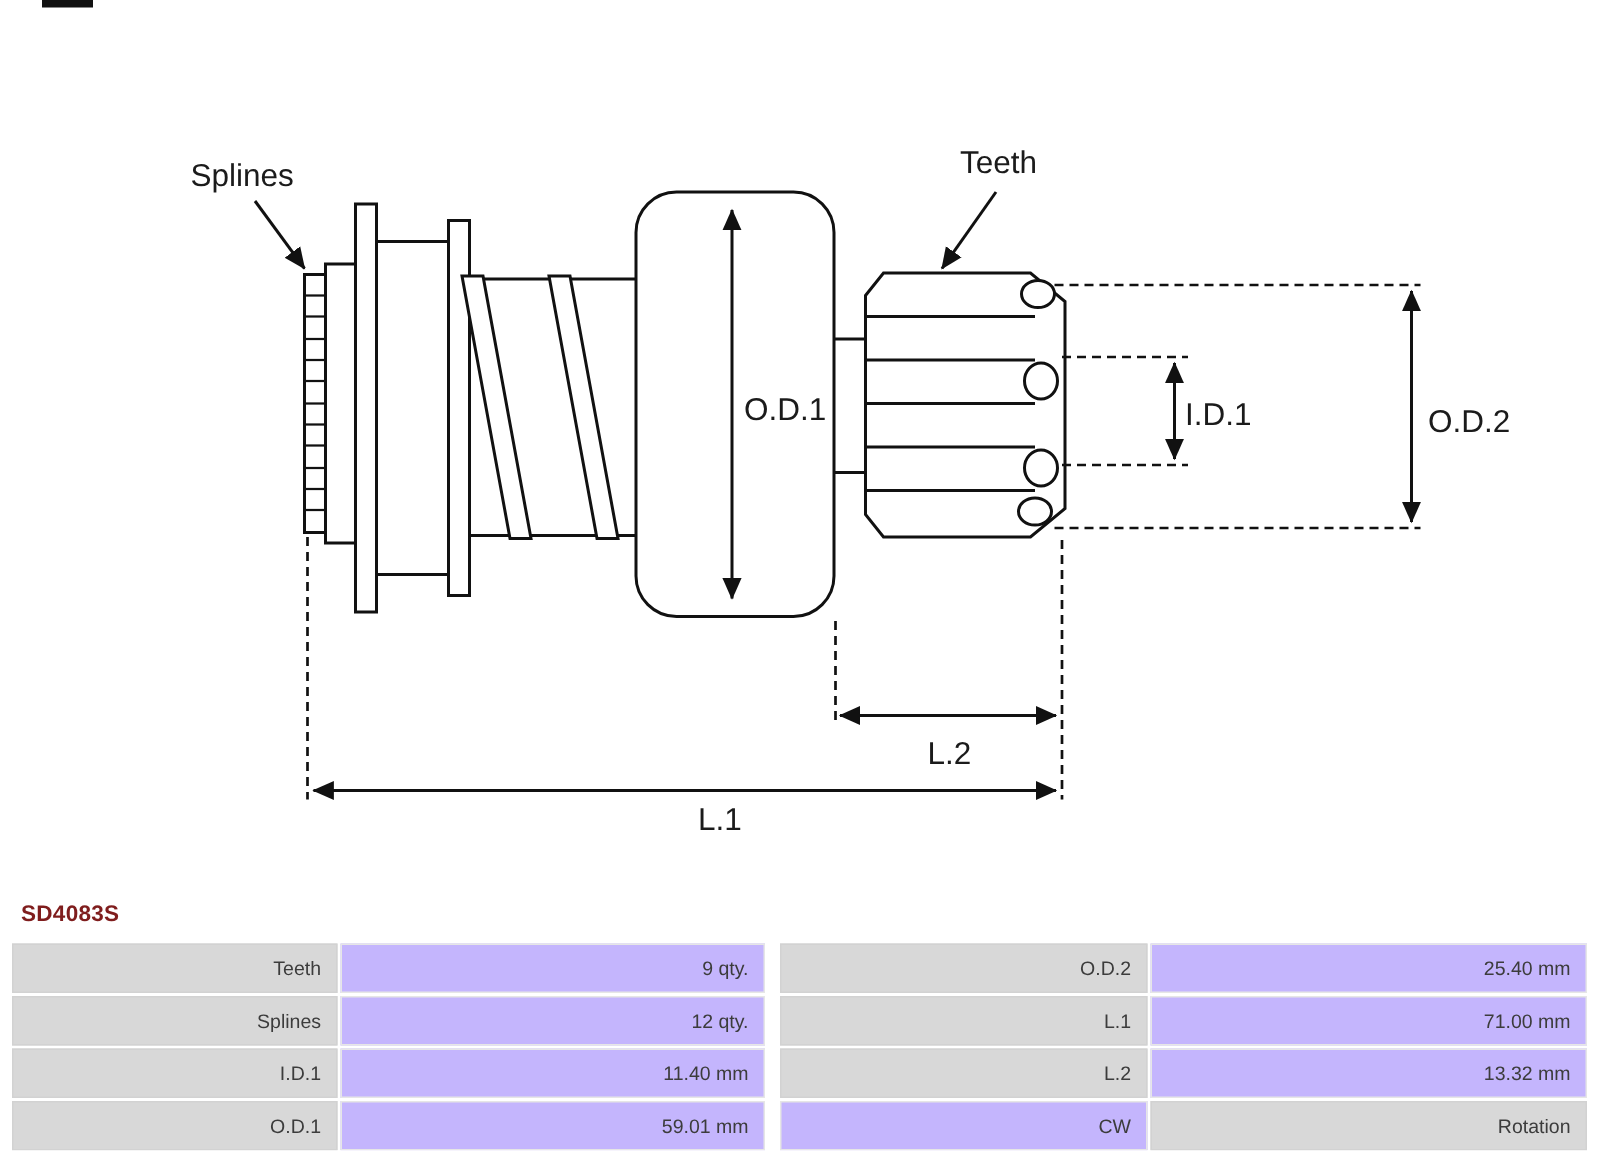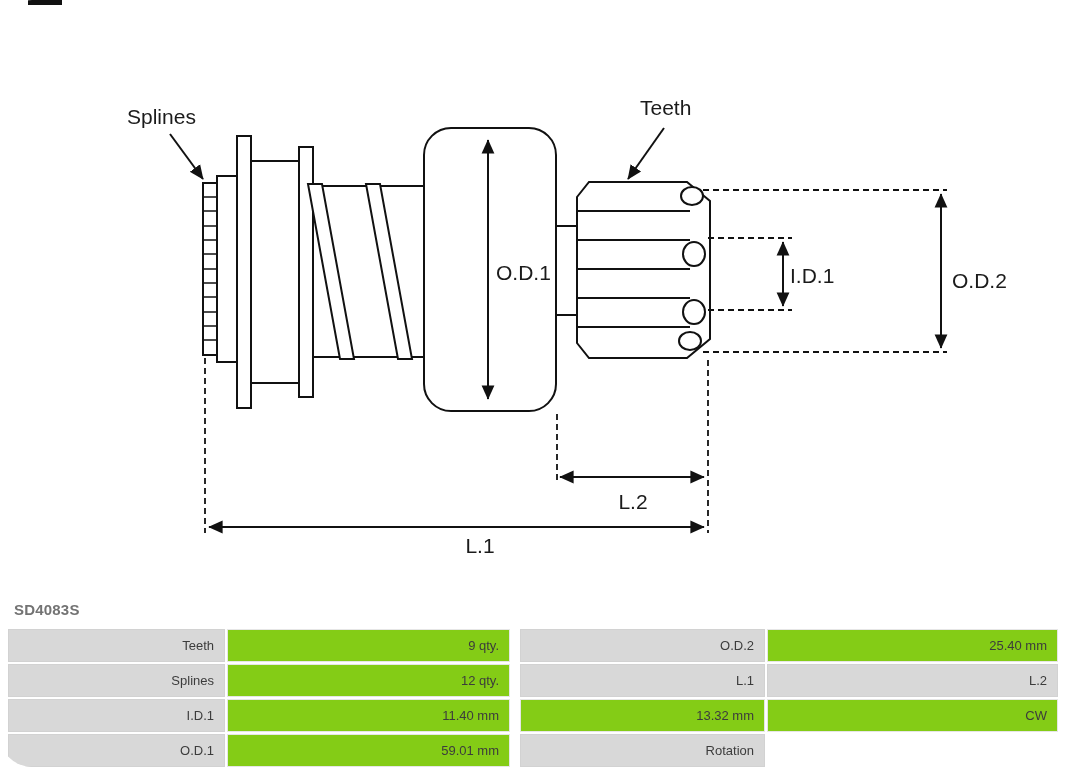--- a/index.html
+++ b/index.html
@@ -1,33 +1,33 @@
 <!DOCTYPE html>
 <html><head>
 <meta charset="utf-8">
 <style>
   html,body{margin:0;padding:0;background:#fff;}
   *{box-sizing:border-box;}
   body{font-family:"Liberation Sans","DejaVu Sans",sans-serif;}
-  .stage{position:relative;width:1080px;height:767px;background:#fff;overflow:hidden;border-radius:32px;}
+  .stage{position:relative;width:1080px;height:767px;background:#fff;overflow:hidden;}
 
   .logo-fragment{position:absolute;left:28px;top:0;width:34px;height:5px;background:#111;}
 
   .drawing{position:absolute;left:0;top:0;width:1080px;height:590px;}
   .dim-text{fill:#1b1b1b;font-family:"Liberation Sans","DejaVu Sans",sans-serif;font-size:21px;}
 
-  .part-number{position:absolute;left:14px;top:601px;font-size:15px;font-weight:700;color:#737373;letter-spacing:.2px;}
+  .part-number{position:absolute;left:14px;top:601px;font-size:15px;font-weight:700;color:#7f1d1d;letter-spacing:.2px;}
 
   .spec-table{position:absolute;left:8px;top:629px;width:1050px;display:flex;gap:10px;}
   .tgroup{display:grid;grid-template-rows:repeat(4,33px);gap:2px;}
   .tgroup.left{grid-template-columns:217px 283px;}
   .tgroup.right{grid-template-columns:245px 291px;}
   .cell{display:flex;align-items:center;justify-content:flex-end;padding:0 10px;font-size:13px;color:#3c3c3c;}
   .cell.label{background:#d8d8d8;border:1px solid #d2d2d2;}
-  .cell.value{background:#84cc16;border:1px solid #e6e6e6;}
+  .cell.value{background:#c4b5fd;border:1px solid #e6e6e6;}
 </style>
 </head>
 <body>
 
 <div class="stage">
 
   <div class="logo-fragment"></div>
 
   <svg class="drawing" viewBox="0 0 1080 590" xmlns="http://www.w3.org/2000/svg">
     <defs>
@@ -120,20 +120,21 @@
       <div class="cell value">12 qty.</div>
       <div class="cell label">I.D.1</div>
       <div class="cell value">11.40 mm</div>
       <div class="cell label">O.D.1</div>
       <div class="cell value">59.01 mm</div>
     </div>
     <div class="tgroup right">
       <div class="cell label">O.D.2</div>
       <div class="cell value">25.40 mm</div>
       <div class="cell label">L.1</div>
+      <div class="cell value">71.00 mm</div>
       <div class="cell label">L.2</div>
       <div class="cell value">13.32 mm</div>
       <div class="cell value">CW</div>
       <div class="cell label">Rotation</div>
     </div>
   </div>
 
 </div>
 
 </body></html>

